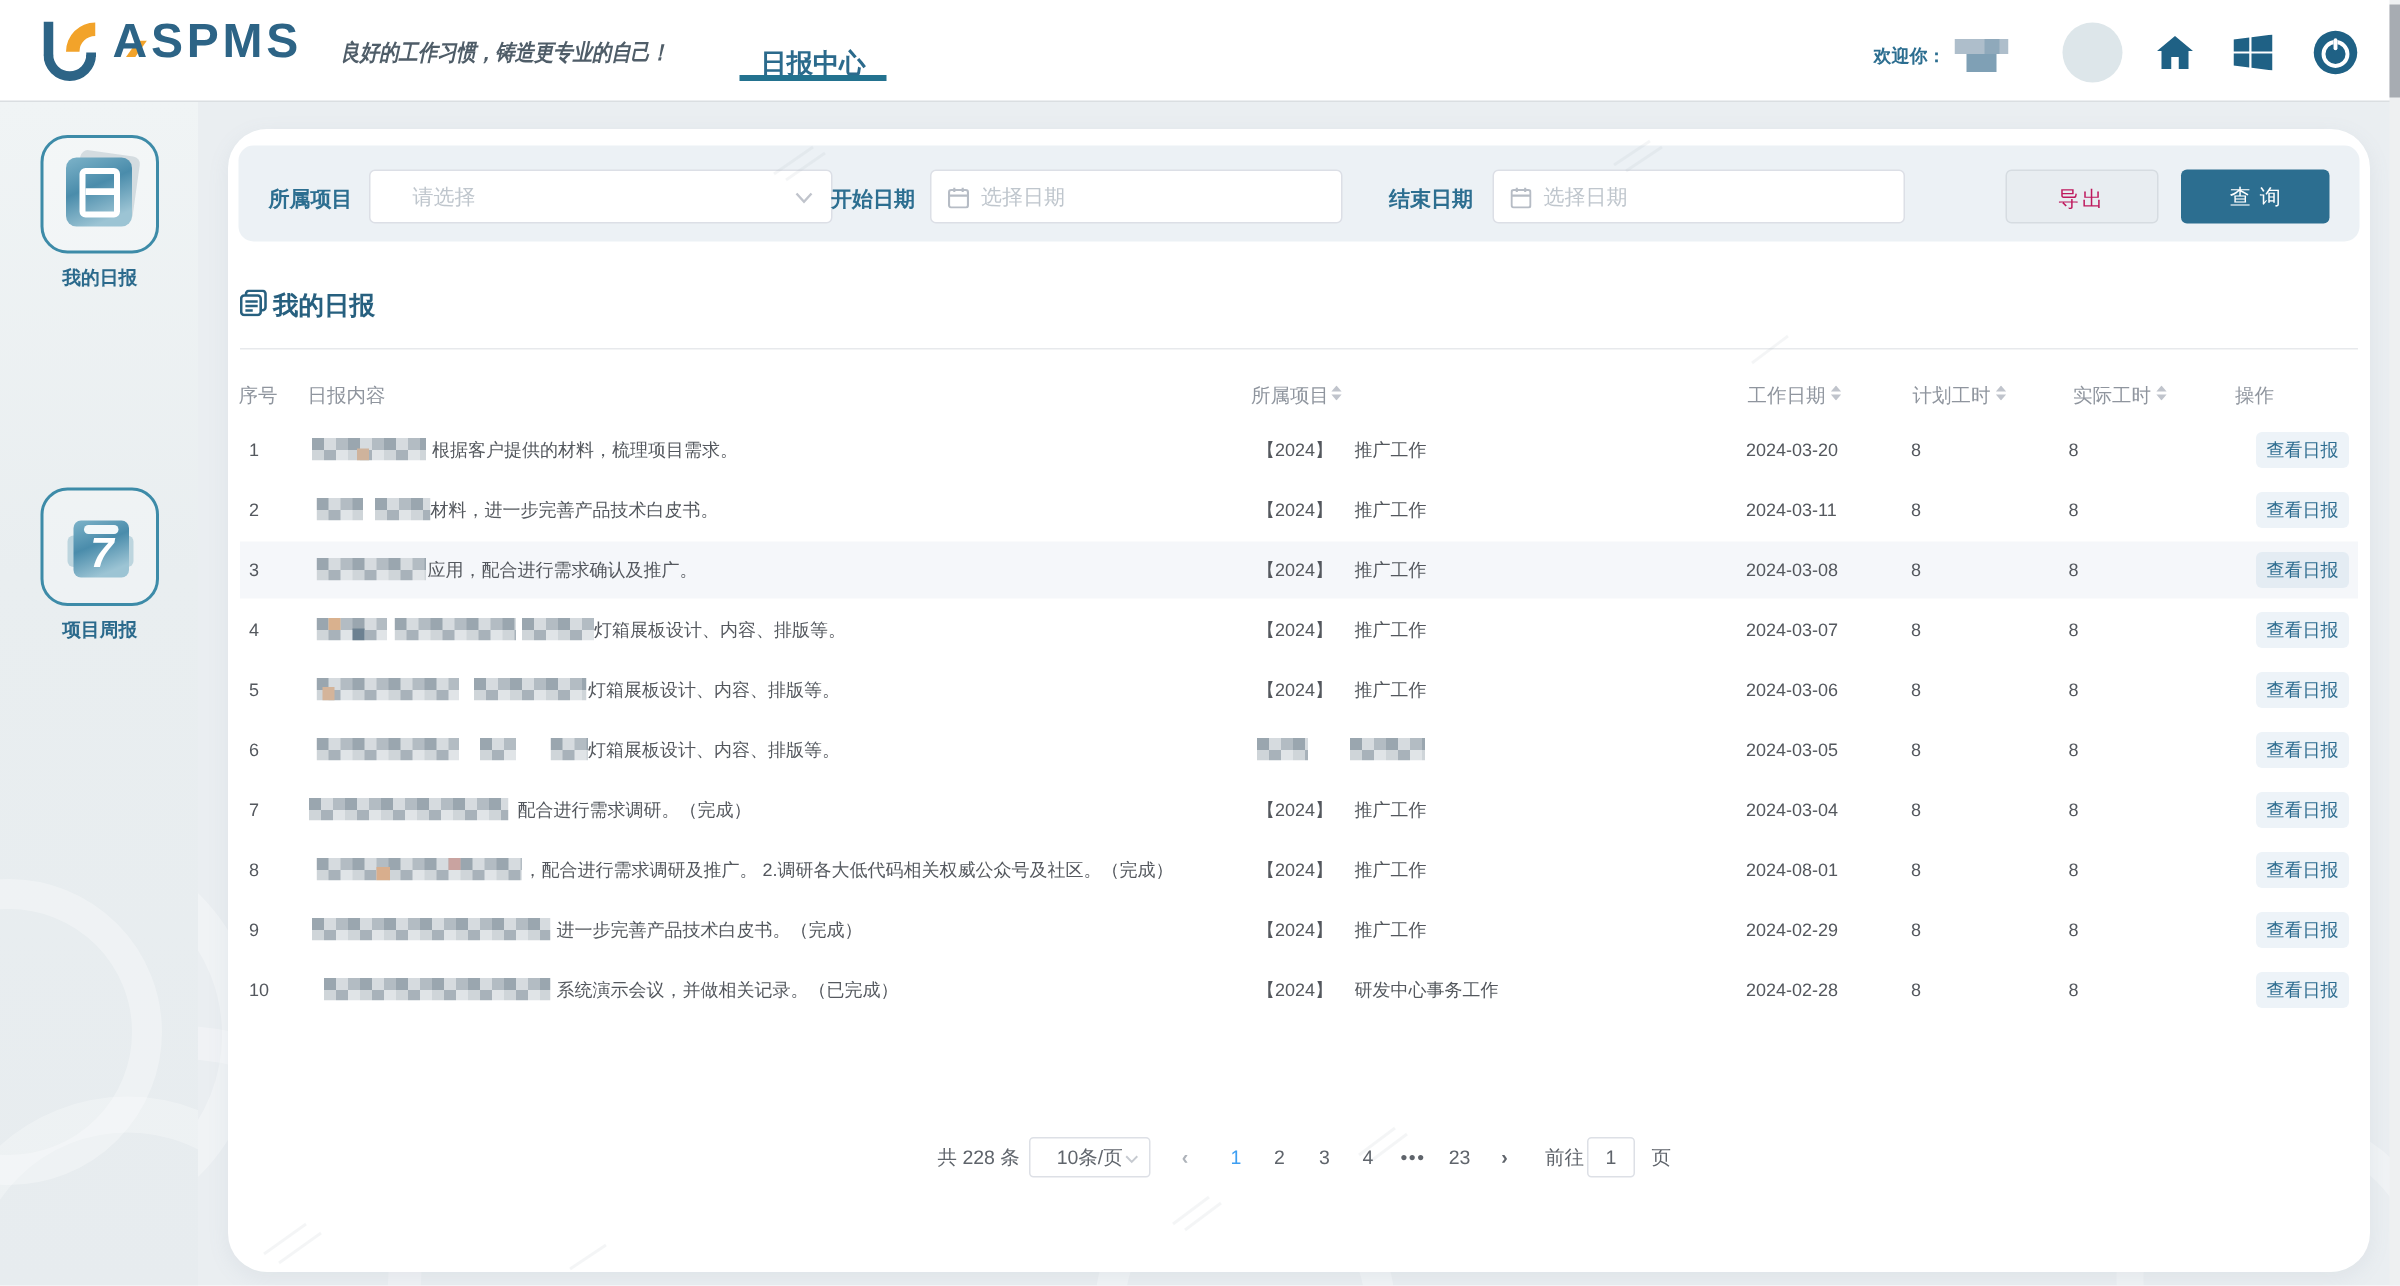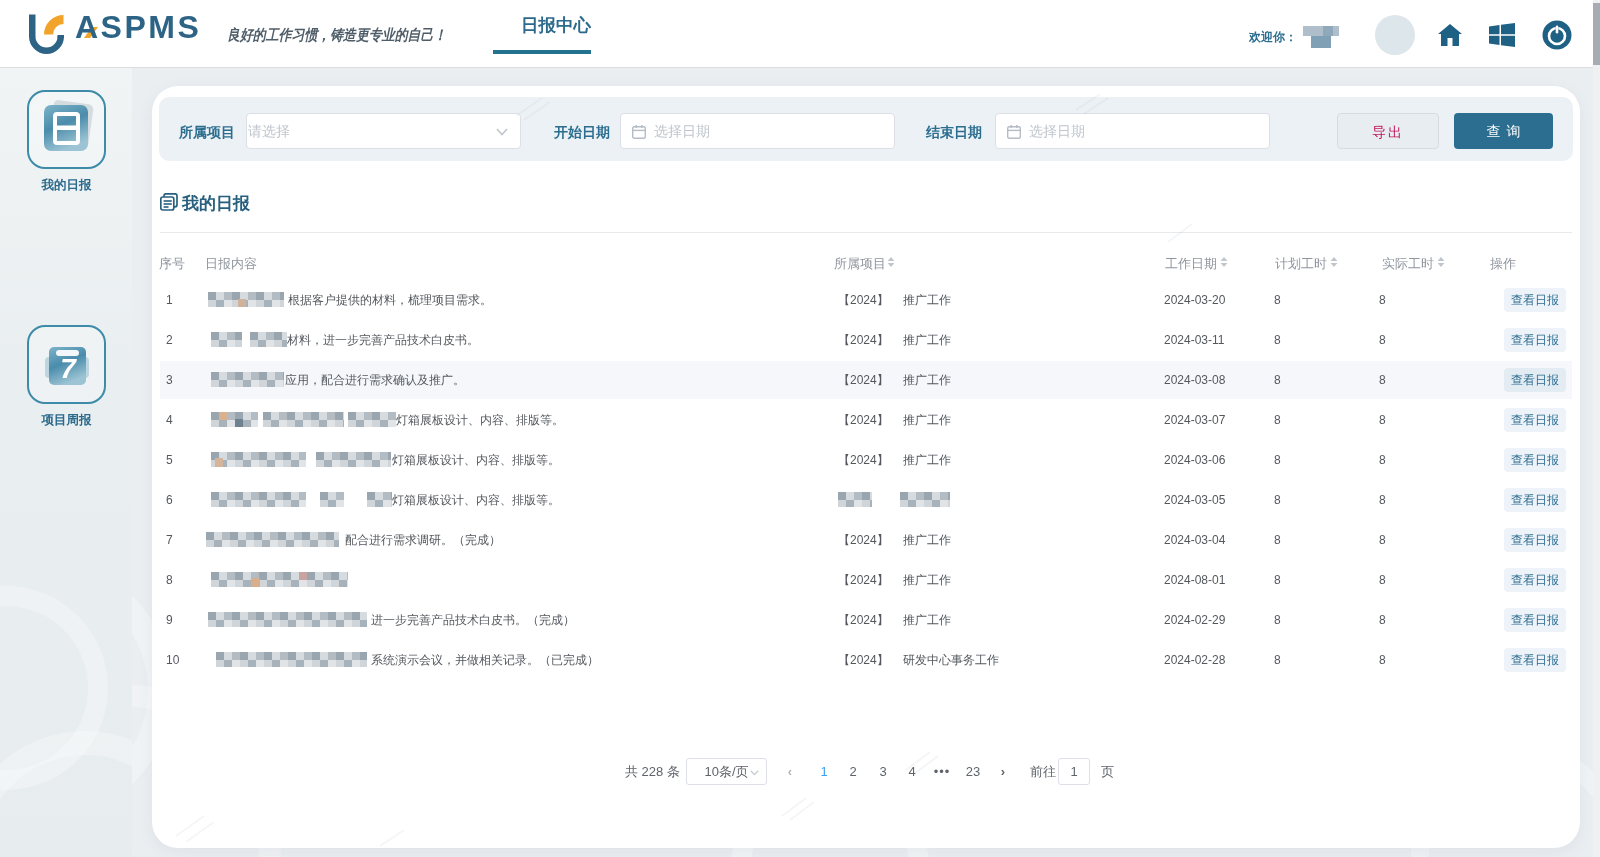--- a/index.html
+++ b/index.html
@@ -9,21 +9,21 @@
   .abs { position:absolute; }
 
   
   #header { position:absolute; left:0; top:0; width:1600px; height:68px; background:#fff;
             border-bottom:1px solid #dadee1; z-index:5; }
   #logoTxt { position:absolute; left:75px; top:9px; font-size:32px; font-weight:bold;
              color:#2d6486; letter-spacing:2.5px; }
   #tagline { position:absolute; left:227px; top:26px; font-size:15px; transform:scaleX(0.86); transform-origin:0 0; color:#4f5d68;
              font-family:"Liberation Serif", serif; font-style:italic; letter-spacing:0px; font-weight:bold; white-space:nowrap;}
   #navItem { position:absolute; left:493px; top:0; width:98px; height:68px; text-align:center; }
-  #navItem .t { margin-top:13px; font-size:17.5px; font-weight:bold; color:#2b6a8c;text-align:right; }
+  #navItem .t { margin-top:30px; font-size:17.5px; font-weight:bold; color:#2b6a8c; }
   #navItem .u { position:absolute; left:0; bottom:14px; width:98px; height:4px; background:#23728f; }
   #welcome { position:absolute; left:1249px; top:29px; font-size:12px; font-weight:bold; color:#2c6e90; }
 
   
   #sidebar { position:absolute; left:0; top:68px; width:132px; height:789px;
              background:linear-gradient(180deg,#f0f4f5 0%,#e9eef0 40%,#e7ecef 100%); }
   .sideItem { position:absolute; left:27px; width:79px; text-align:center; }
   .tile { width:79px; height:79px; border:2px solid #3d8ba8; border-radius:18px; position:relative;
           background:rgba(255,255,255,0.25); }
   .sideLbl { margin-top:8px; font-size:12.5px; font-weight:bold; color:#2b6a8c; letter-spacing:0px;}
@@ -114,21 +114,21 @@
           <rect x="8" y="0" width="8" height="8" fill="#d6dbdf"></rect>
           <rect x="16" y="0" width="8" height="8" fill="#b3bcc3"></rect>
           <rect x="0" y="8" width="8" height="8" fill="#cfd5d9"></rect>
           <rect x="8" y="8" width="8" height="8" fill="#a8b2ba"></rect>
           <rect x="16" y="8" width="8" height="8" fill="#e0e4e7"></rect>
         </pattern>
       </defs>
     </svg>
     <div id="formbar">
       <div class="flabel" style="left:20px">所属项目</div>
-      <div class="finput" style="left:87px;width:275px;padding-left:1px">请选择
+      <div class="finput" style="left:87px;width:309px;padding-left:28px">请选择
         <svg style="position:absolute;right:12px;top:14px" width="12" height="8" viewBox="0 0 12 8">
           <path d="M1 1 L6 6.5 L11 1" fill="none" stroke="#c0c4cc" stroke-width="1.6"></path>
         </svg>
       </div>
       <div class="flabel" style="left:395px">开始日期</div>
       <div class="finput" style="left:461px;width:275px;padding-left:33px">选择日期
         <svg style="position:absolute;left:11px;top:11px" width="14" height="14" viewBox="0 0 14 14">
           <rect x="0.7" y="1.7" width="12.6" height="11.6" rx="1.5" fill="none" stroke="#b6bcc5" stroke-width="1.4"></rect>
           <line x1="0.7" y1="5.4" x2="13.3" y2="5.4" stroke="#b6bcc5" stroke-width="1.4"></line>
           <line x1="4.2" y1="0" x2="4.2" y2="3" stroke="#b6bcc5" stroke-width="1.4"></line>
@@ -276,20 +276,21 @@
     <div class="cell" style="left:1122px;top:446px">8</div>
     <div class="cell" style="left:1227px;top:446px">8</div>
     <div class="viewBtn" style="left:1352px;top:442px">查看日报</div>
 
     <div class="cell" style="left:14px;top:486px">8</div>
     <svg class="blur" style="left:59px;top:486px" width="137" height="15">
       <rect width="137" height="15" fill="url(#mos)"></rect>
       <rect x="40" y="6" width="9" height="9" fill="#d8ae8d"></rect>
       <rect x="88" y="0" width="8" height="8" fill="#c9a3a0"></rect>
     </svg>
+    <div class="cell" style="left:197px;top:486px">，配合进行需求调研及推广。 2.调研各大低代码相关权威公众号及社区。（完成）</div>
     <div class="cell" style="left:686px;top:486px">【2024】</div>
     <div class="cell" style="left:751px;top:486px">推广工作</div>
     <div class="cell" style="left:1012px;top:486px">2024-08-01</div>
     <div class="cell" style="left:1122px;top:486px">8</div>
     <div class="cell" style="left:1227px;top:486px">8</div>
     <div class="viewBtn" style="left:1352px;top:482px">查看日报</div>
 
     <div class="cell" style="left:14px;top:526px">9</div>
     <svg class="blur" style="left:56px;top:526px" width="159" height="15">
       <rect width="159" height="15" fill="url(#mos)"></rect>

